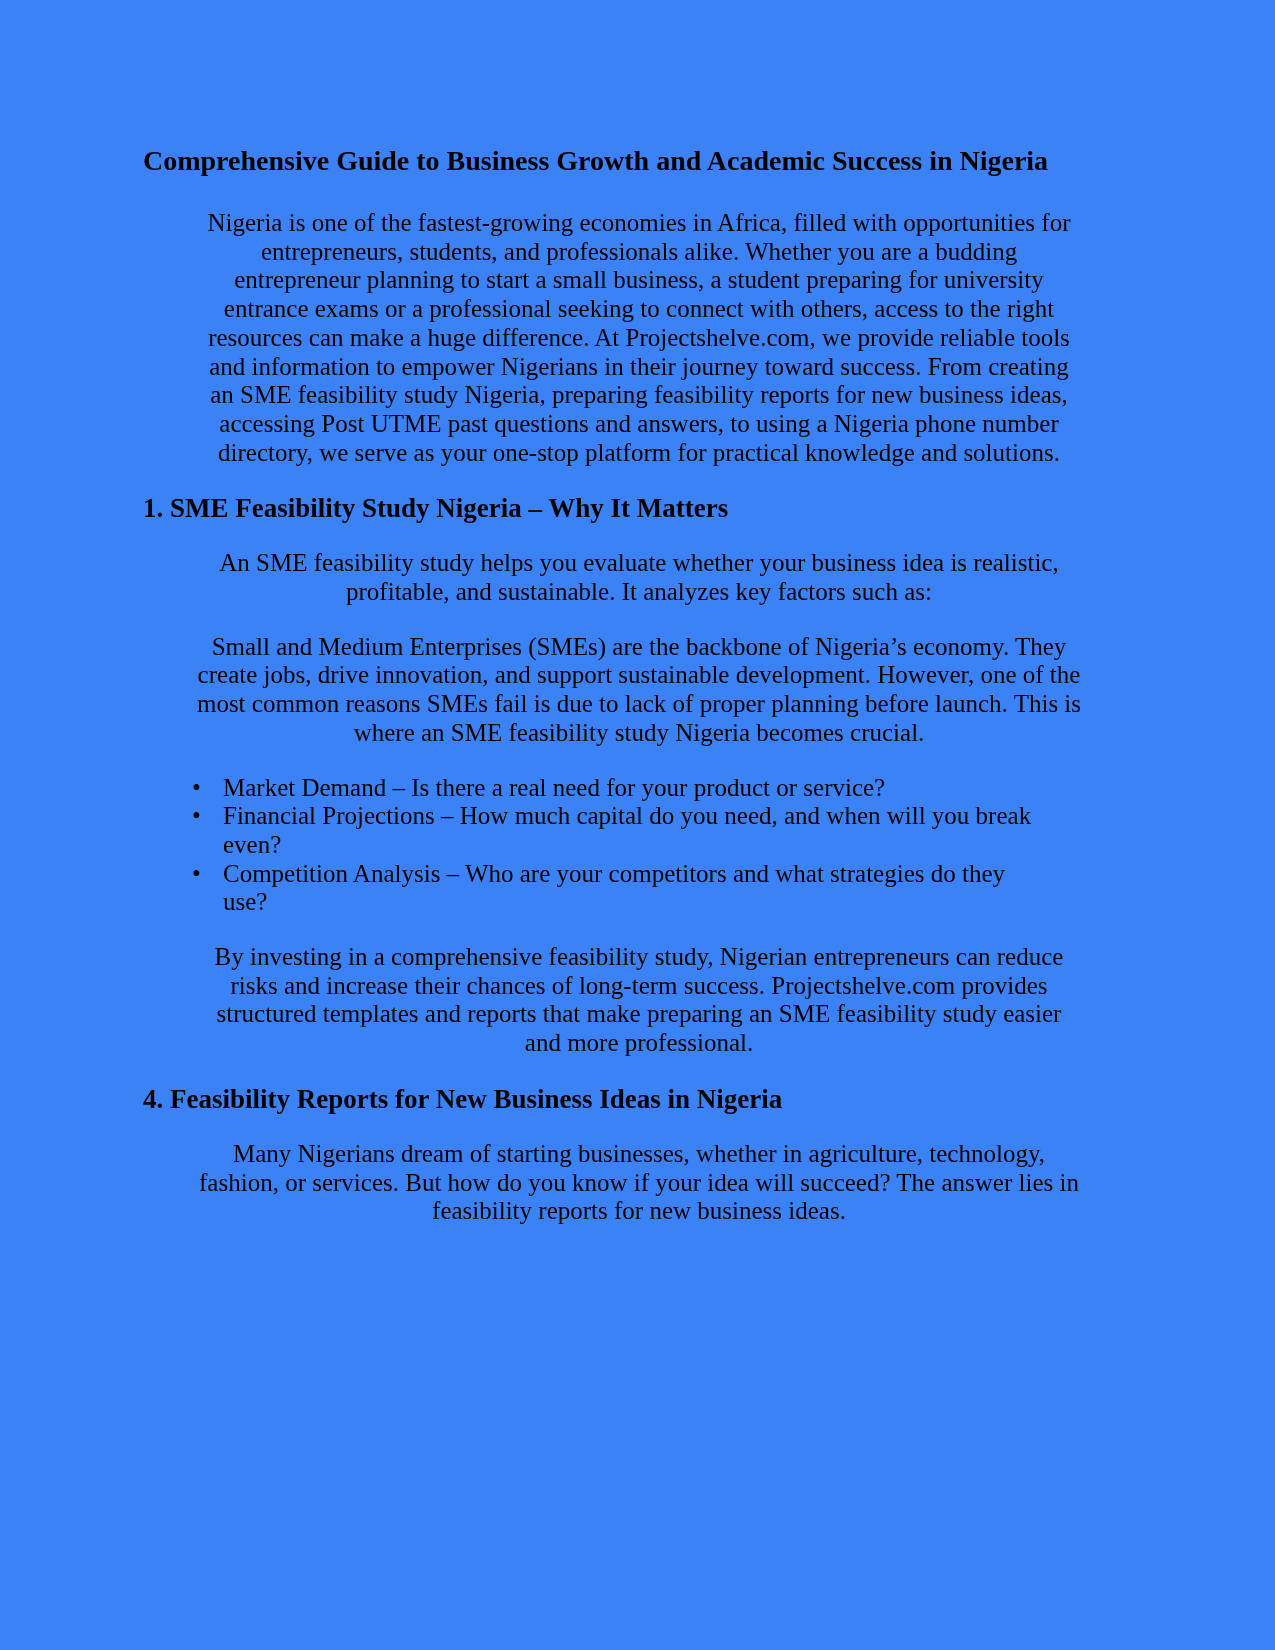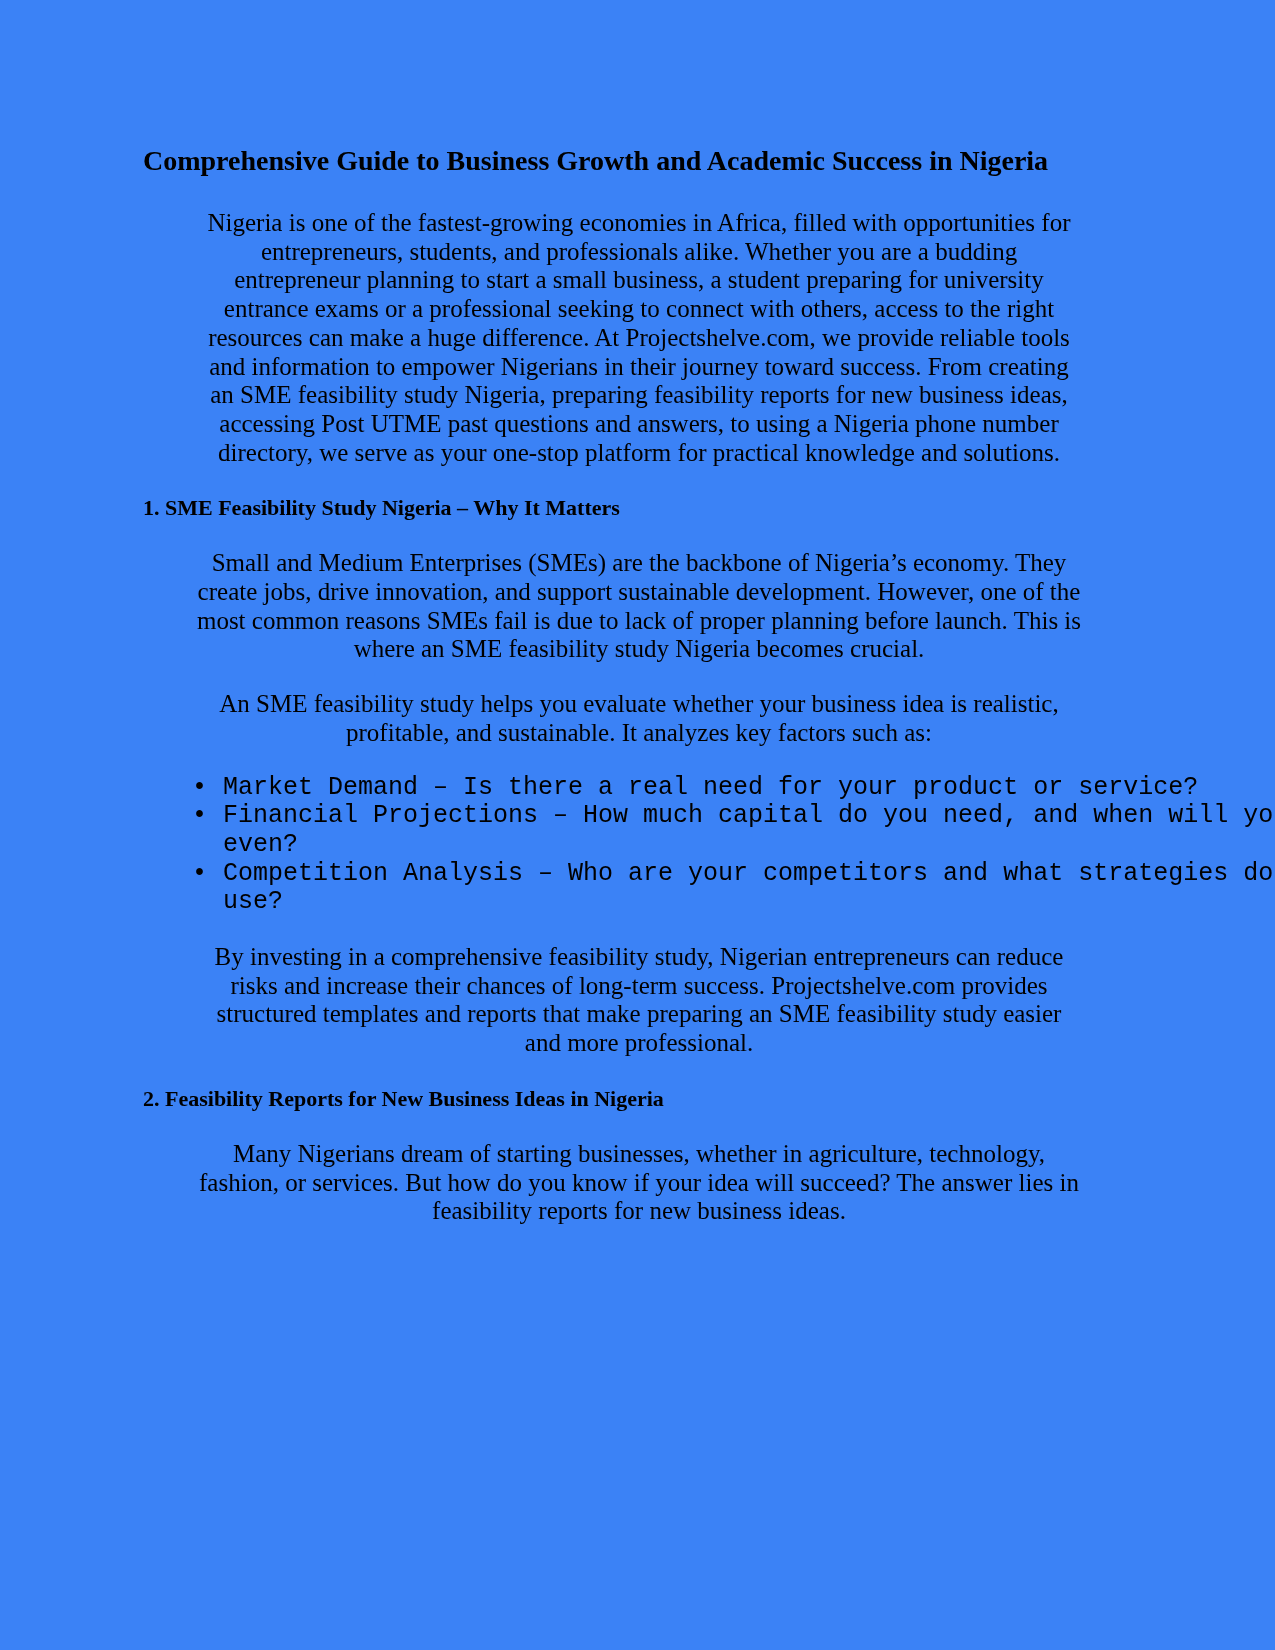--- a/index.html
+++ b/index.html
@@ -22,61 +22,60 @@
     overflow: hidden;
   }
   .doc-title {
     font-size: 28px;
     line-height: 32px;
     font-weight: bold;
     margin: 0 0 32px 0;
     white-space: nowrap;
   }
   .heading {
-    font-size: 22px;
+    font-size: 27px;
     line-height: 30px;
     font-weight: bold;
     margin: 0 0 26px 0;
     white-space: nowrap;
   }
   .para {
     margin: 0 0 26px 0;
     white-space: nowrap;
     text-align: center;
   }
   ul.bullets {
     list-style: none;
     margin: 0 0 26px 0;
     padding: 0 0 0 80px;
   }
   ul.bullets li {
     position: relative;
     white-space: nowrap;
-    font-family: Liberation Mono, monospace;
   }
   ul.bullets li::before {
     content: "\2022";
     position: absolute;
     left: -31px;
     top: 0;
     font-size: 25px;
   }
 </style>
 </head>
 <body>
 
 <div class="page">
   <h1 class="doc-title">Comprehensive Guide to Business Growth and Academic Success in Nigeria</h1>
   <div id="content">
       <p class="para">Nigeria is one of the fastest-growing economies in Africa, filled with opportunities for<br>entrepreneurs, students, and professionals alike. Whether you are a budding<br>entrepreneur planning to start a small business, a student preparing for university<br>entrance exams or a professional seeking to connect with others, access to the right<br>resources can make a huge difference. At Projectshelve.com, we provide reliable tools<br>and information to empower Nigerians in their journey toward success. From creating<br>an SME feasibility study Nigeria, preparing feasibility reports for new business ideas,<br>accessing Post UTME past questions and answers, to using a Nigeria phone number<br>directory, we serve as your one-stop platform for practical knowledge and solutions.</p>
       <h2 class="heading">1. SME Feasibility Study Nigeria – Why It Matters</h2>
+      <p class="para">An SME feasibility study helps you evaluate whether your business idea is realistic,<br>profitable, and sustainable. It analyzes key factors such as:</p>
       <p class="para">Small and Medium Enterprises (SMEs) are the backbone of Nigeria’s economy. They<br>create jobs, drive innovation, and support sustainable development. However, one of the<br>most common reasons SMEs fail is due to lack of proper planning before launch. This is<br>where an SME feasibility study Nigeria becomes crucial.</p>
-      <p class="para">An SME feasibility study helps you evaluate whether your business idea is realistic,<br>profitable, and sustainable. It analyzes key factors such as:</p>
       <ul class="bullets">
         <li>Market Demand – Is there a real need for your product or service?</li>
         <li>Financial Projections – How much capital do you need, and when will you break<br>even?</li>
         <li>Competition Analysis – Who are your competitors and what strategies do they<br>use?</li>
       </ul>
       <p class="para">By investing in a comprehensive feasibility study, Nigerian entrepreneurs can reduce<br>risks and increase their chances of long-term success. Projectshelve.com provides<br>structured templates and reports that make preparing an SME feasibility study easier<br>and more professional.</p>
-      <h2 class="heading">2. Feasibility Reports for New Business Ideas in Nigeria</h2>
+      <h2 class="heading">4. Feasibility Reports for New Business Ideas in Nigeria</h2>
       <p class="para">Many Nigerians dream of starting businesses, whether in agriculture, technology,<br>fashion, or services. But how do you know if your idea will succeed? The answer lies in<br>feasibility reports for new business ideas.</p>
     </div>
 </div>
 
 </body></html>

